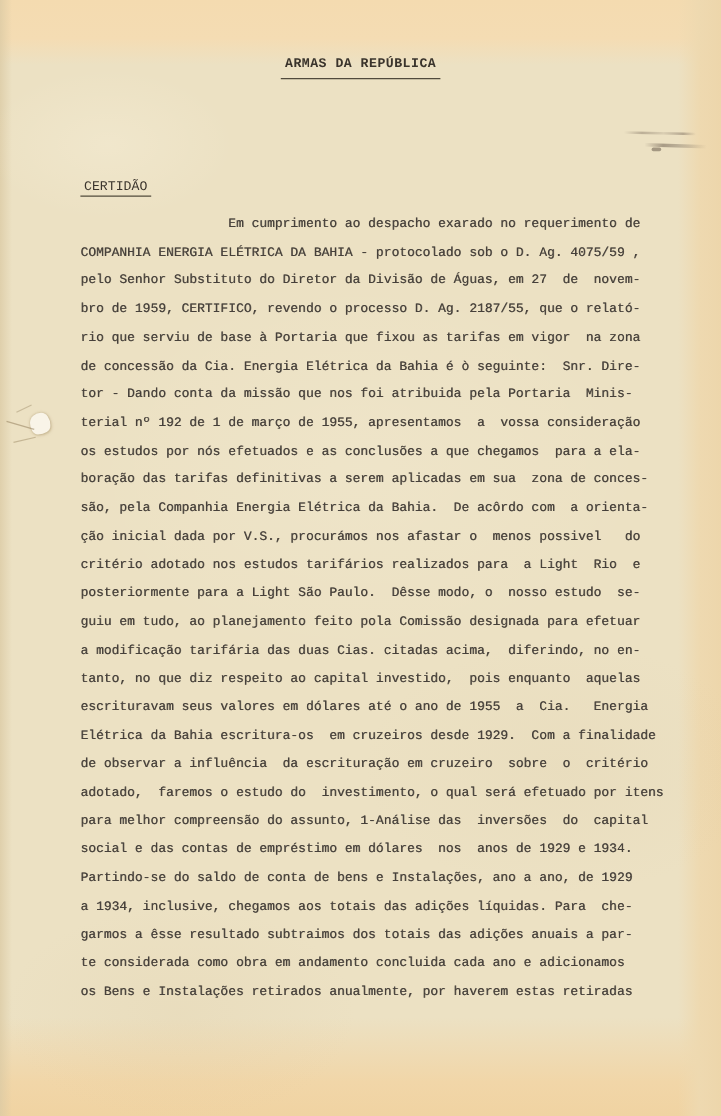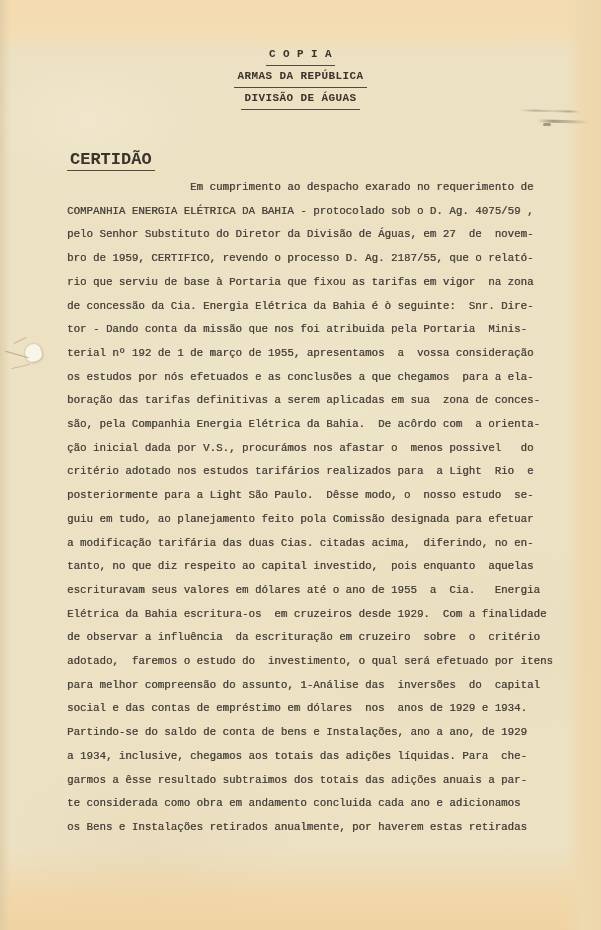--- a/index.html
+++ b/index.html
@@ -30,21 +30,21 @@
   .doc-header{
     position:absolute;top:44px;left:0;width:601px;
     text-align:center;
     font-size:11px;font-weight:bold;
     color:#3a342c;line-height:20px;letter-spacing:.4px;
   }
   .u{display:inline-block;border-bottom:1.5px solid rgba(64,58,46,.9);padding:0 3px 1px;}
 
   .section-title{
     position:absolute;left:67px;top:150px;
-    font-size:17px;font-weight:bold;color:#3a342c;
+    font-size:11px;font-weight:normal;color:#3a342c;
   }
 
   .doc-body{
     position:absolute;left:67px;top:176px;width:515px;
     font-size:10.8px;line-height:23.7px;
     color:#46403a;
     white-space:pre;
     text-shadow:.4px 0 rgba(70,64,58,.65);
     font-family:Liberation Mono, monospace;
   }
@@ -71,23 +71,21 @@
 <body>
 
 <div class="page">
   <div class="layer edge-top"></div>
   <div class="layer edge-bottom"></div>
   <div class="layer edge-right"></div>
   <div class="layer edge-left"></div>
   <div class="layer mottle"></div>
 
   <div class="doc-header" id="docHeader">
-      <div><span class="u">C O P I A</span></div>
       <div><span class="u">ARMAS DA REPÚBLICA</span></div>
-      <div><span class="u">DIVISÃO DE ÁGUAS</span></div>
     </div>
 
   <div class="section-title">
     <span class="u">CERTIDÃO</span>
   </div>
 
   <div class="doc-body" id="docBody"><div>                   Em cumprimento ao despacho exarado no requerimento de</div><div>COMPANHIA ENERGIA ELÉTRICA DA BAHIA - protocolado sob o D. Ag. 4075/59 ,</div><div>pelo Senhor Substituto do Diretor da Divisão de Águas, em 27  de  novem-</div><div>bro de 1959, CERTIFICO, revendo o processo D. Ag. 2187/55, que o relató-</div><div>rio que serviu de base à Portaria que fixou as tarifas em vigor  na zona</div><div>de concessão da Cia. Energia Elétrica da Bahia é ò seguinte:  Snr. Dire-</div><div>tor - Dando conta da missão que nos foi atribuida pela Portaria  Minis-</div><div>terial nº 192 de 1 de março de 1955, apresentamos  a  vossa consideração</div><div>os estudos por nós efetuados e as conclusões a que chegamos  para a ela-</div><div>boração das tarifas definitivas a serem aplicadas em sua  zona de conces-</div><div>são, pela Companhia Energia Elétrica da Bahia.  De acôrdo com  a orienta-</div><div>ção inicial dada por V.S., procurámos nos afastar o  menos possivel   do</div><div>critério adotado nos estudos tarifários realizados para  a Light  Rio  e</div><div>posteriormente para a Light São Paulo.  Dêsse modo, o  nosso estudo  se-</div><div>guiu em tudo, ao planejamento feito pola Comissão designada para efetuar</div><div>a modificação tarifária das duas Cias. citadas acima,  diferindo, no en-</div><div>tanto, no que diz respeito ao capital investido,  pois enquanto  aquelas</div><div>escrituravam seus valores em dólares até o ano de 1955  a  Cia.   Energia</div><div>Elétrica da Bahia escritura-os  em cruzeiros desde 1929.  Com a finalidade</div><div>de observar a influência  da escrituração em cruzeiro  sobre  o  critério</div><div>adotado,  faremos o estudo do  investimento, o qual será efetuado por itens</div><div>para melhor compreensão do assunto, 1-Análise das  inversões  do  capital</div><div>social e das contas de empréstimo em dólares  nos  anos de 1929 e 1934.</div><div>Partindo-se do saldo de conta de bens e Instalações, ano a ano, de 1929</div><div>a 1934, inclusive, chegamos aos totais das adições líquidas. Para  che-</div><div>garmos a êsse resultado subtraimos dos totais das adições anuais a par-</div><div>te considerada como obra em andamento concluida cada ano e adicionamos</div><div>os Bens e Instalações retirados anualmente, por haverem estas retiradas</div></div>
 
   <div class="layer damage-spot"></div>
   <div class="layer scratch-1"></div>

